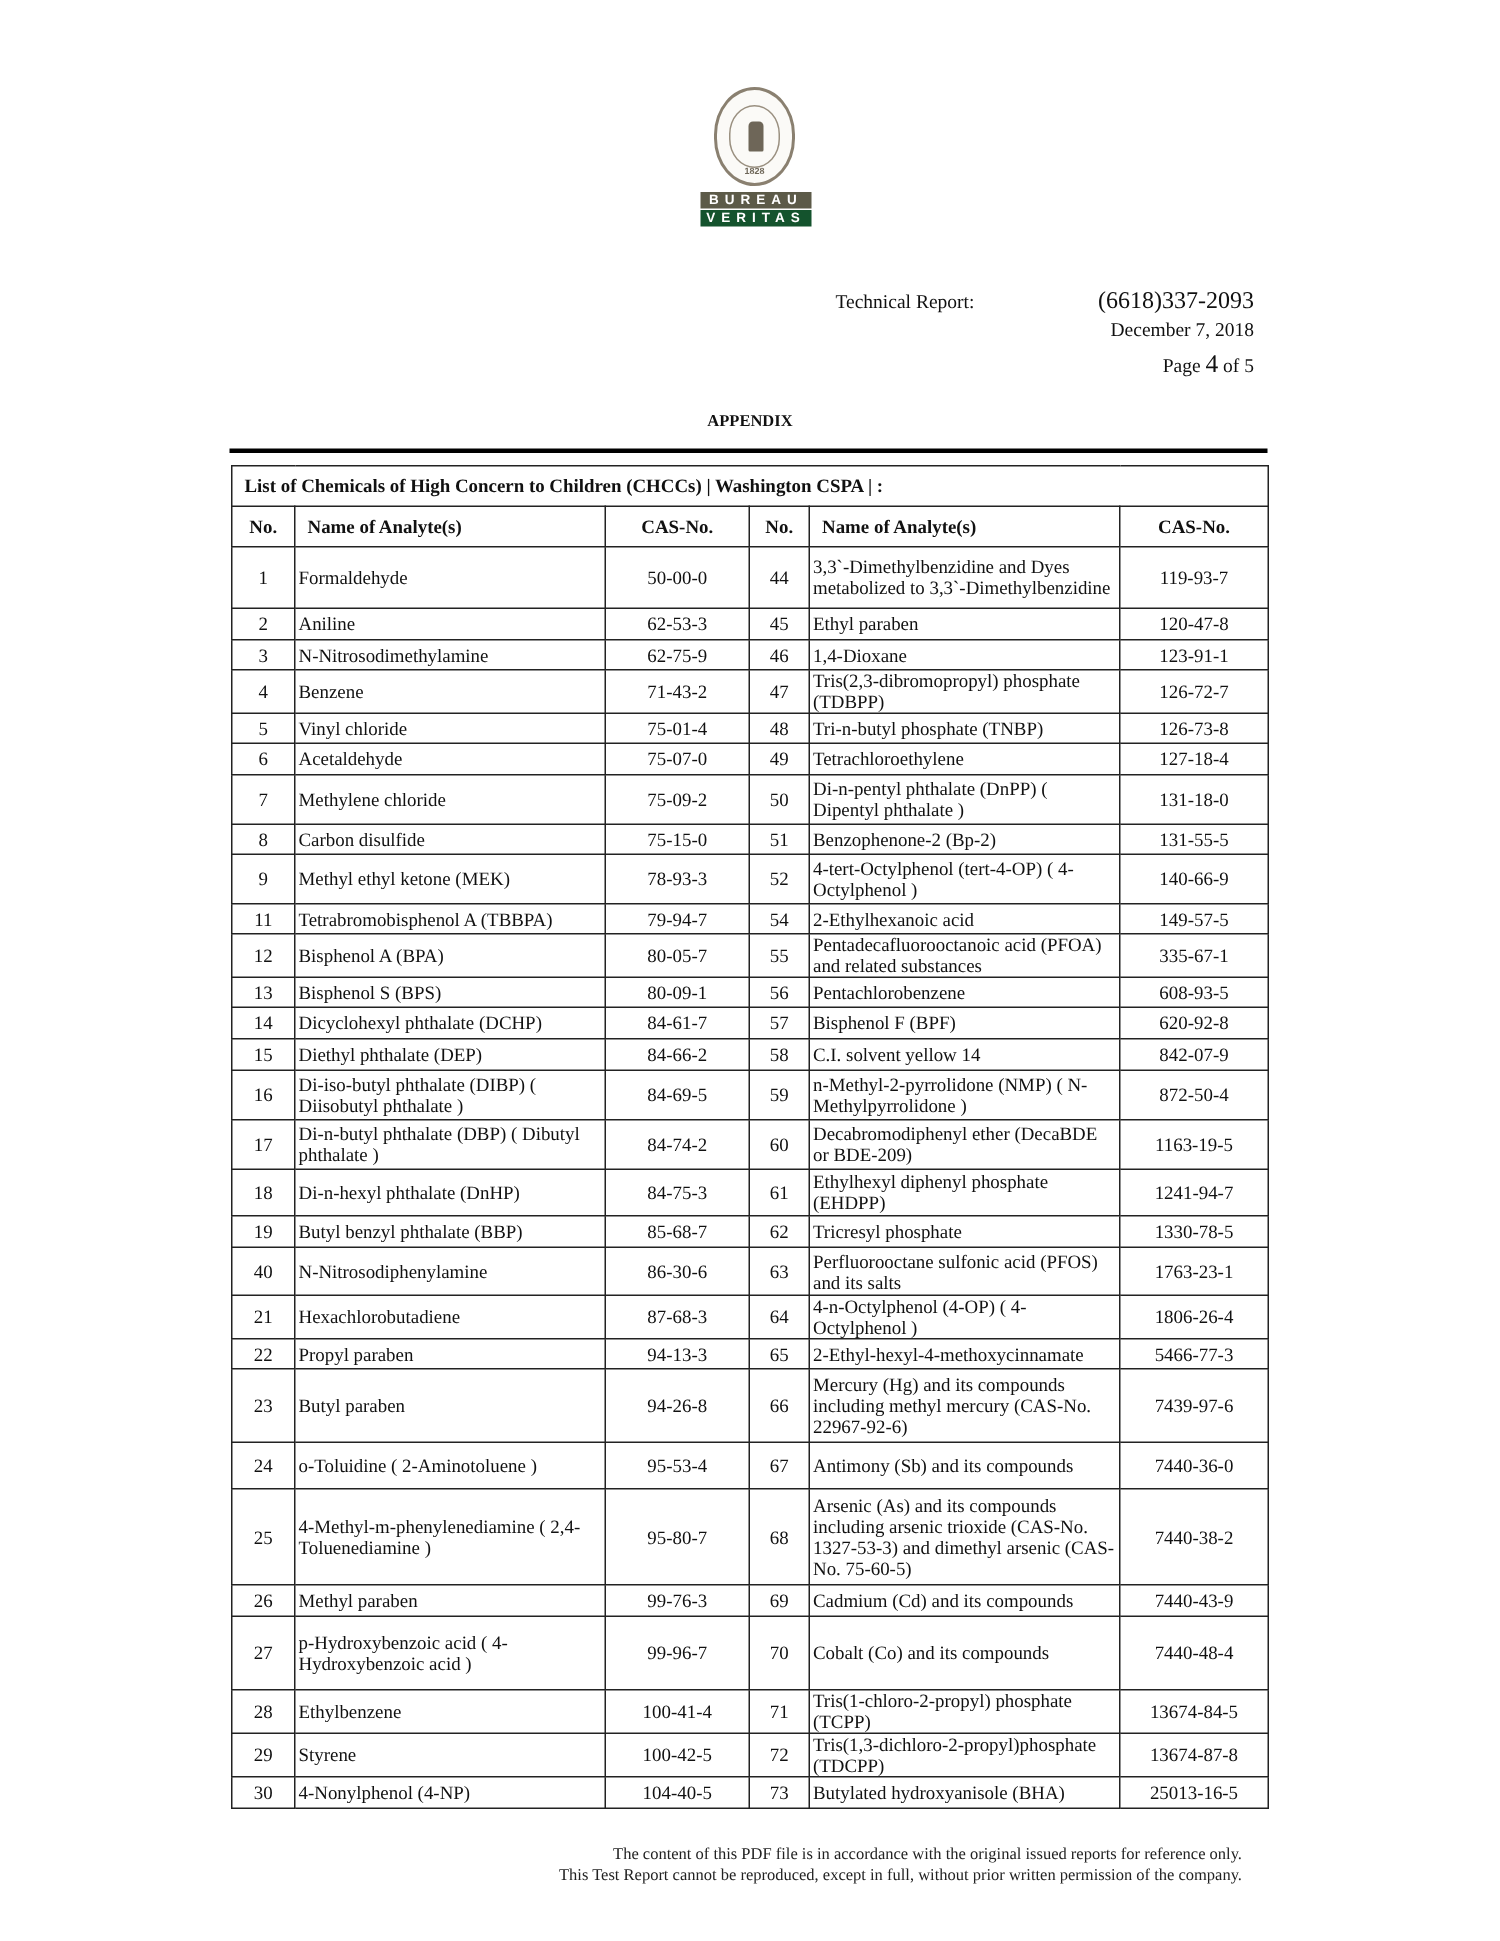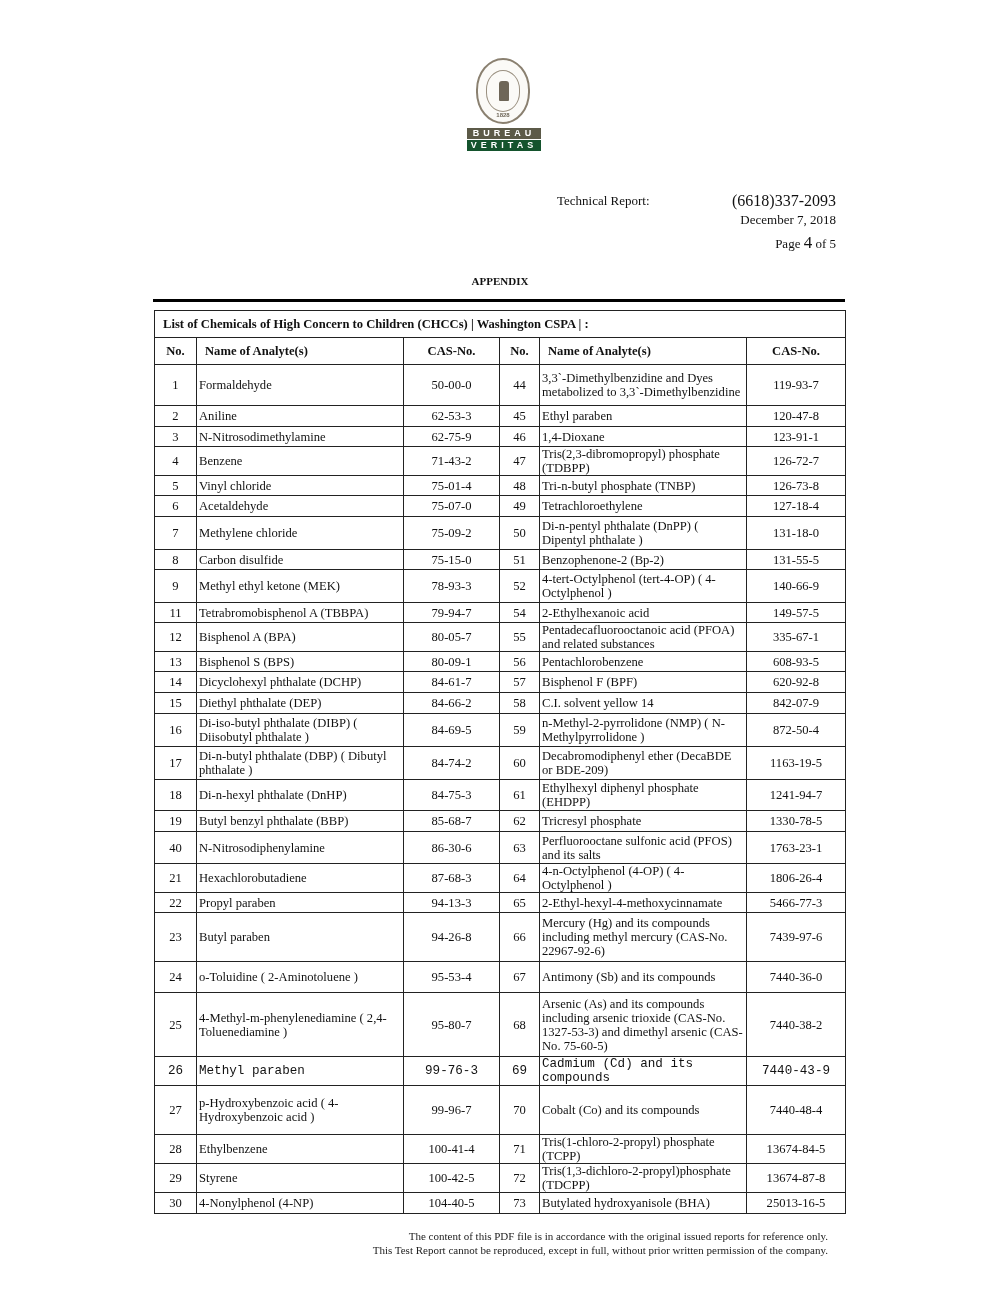--- a/index.html
+++ b/index.html
@@ -263,21 +263,21 @@
         <td class="c-cas">7440-36-0</td>
       </tr>
       <tr style="height: 64px;">
         <td class="c-no">25</td>
         <td class="c-name">4-Methyl-m-phenylenediamine ( 2,4-Toluenediamine )</td>
         <td class="c-cas">95-80-7</td>
         <td class="c-no">68</td>
         <td class="c-name">Arsenic (As) and its compounds including arsenic trioxide (CAS-No. 1327-53-3) and dimethyl arsenic (CAS-No. 75-60-5)</td>
         <td class="c-cas">7440-38-2</td>
       </tr>
-      <tr style="height: 21px; font-family: Liberation Mono, monospace;">
+      <tr style="height: 21px;">
         <td class="c-no">26</td>
         <td class="c-name">Methyl paraben</td>
         <td class="c-cas">99-76-3</td>
         <td class="c-no">69</td>
         <td class="c-name">Cadmium (Cd) and its compounds</td>
         <td class="c-cas">7440-43-9</td>
       </tr>
       <tr style="height: 49px;">
         <td class="c-no">27</td>
         <td class="c-name">p-Hydroxybenzoic acid ( 4-Hydroxybenzoic acid )</td>

